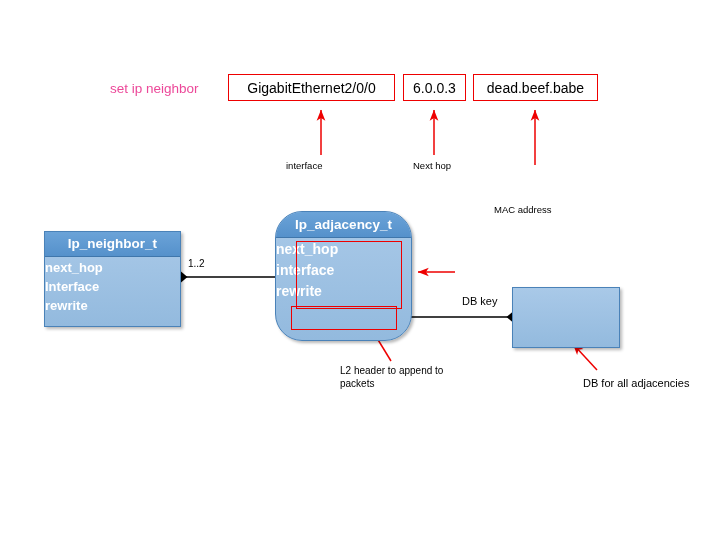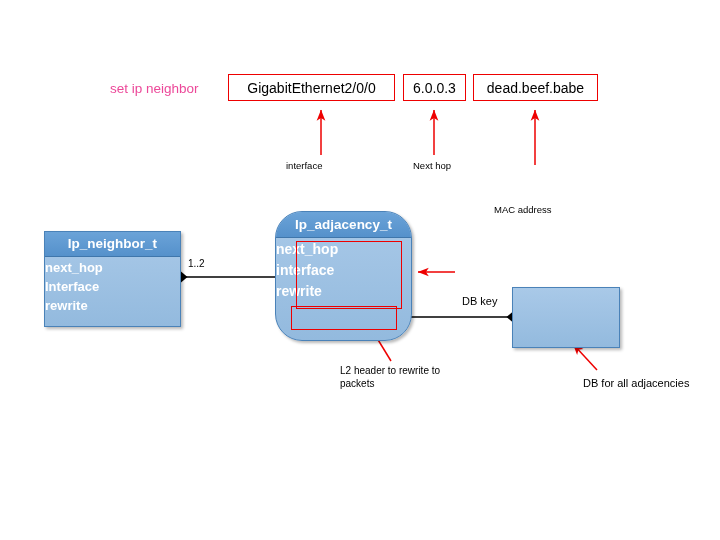--- a/index.html
+++ b/index.html
@@ -194,15 +194,15 @@
 <div class="hl-rect" style="left:291px; top:306px; width:106px; height:24px;"></div>
 
 <div class="uml-box" style="left:512px; top:287px; width:108px; height:61px;">
   <div class="uml-body"></div>
 </div>
 
 <div class="mult" style="left:188px; top:258px;">1..2</div>
 
 <div class="annot big" style="left:462px; top:259px;margin-top:36px;">DB key</div>
 
-<div class="annot" style="left:340px; top:364px; width:130px;">L2 header to rewrite to packets</div>
+<div class="annot" style="left:340px; top:364px; width:130px;">L2 header to append to packets</div>
 
 <div class="annot big" style="left:583px; top:377px;">DB for all adjacencies</div>
 
 </body></html>

